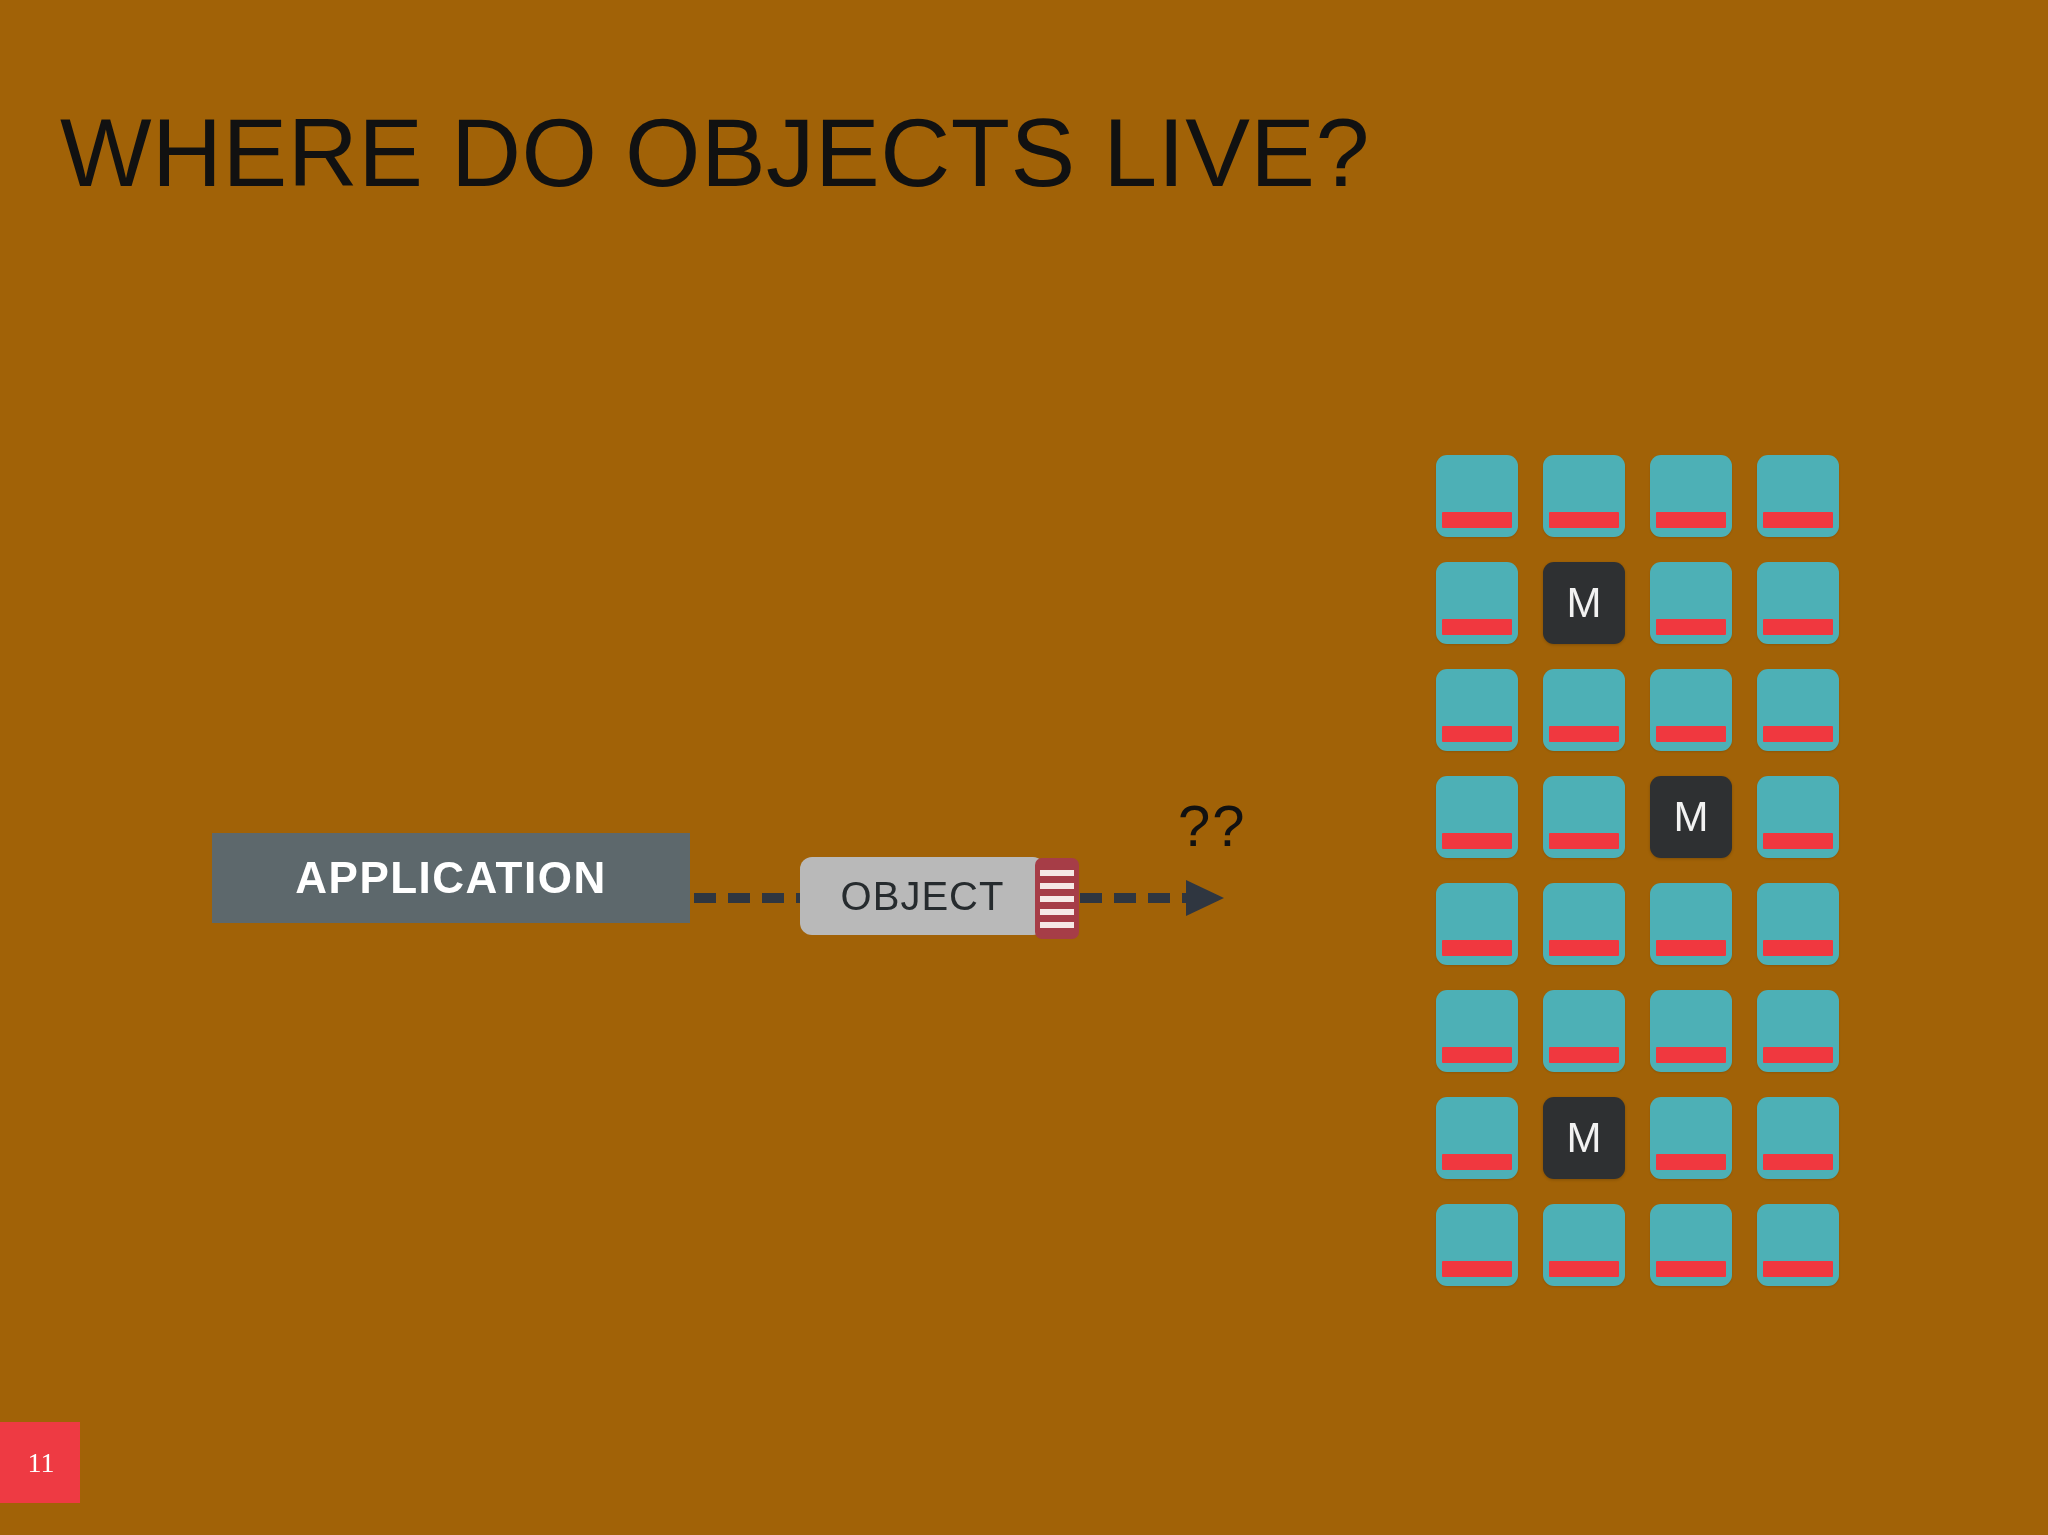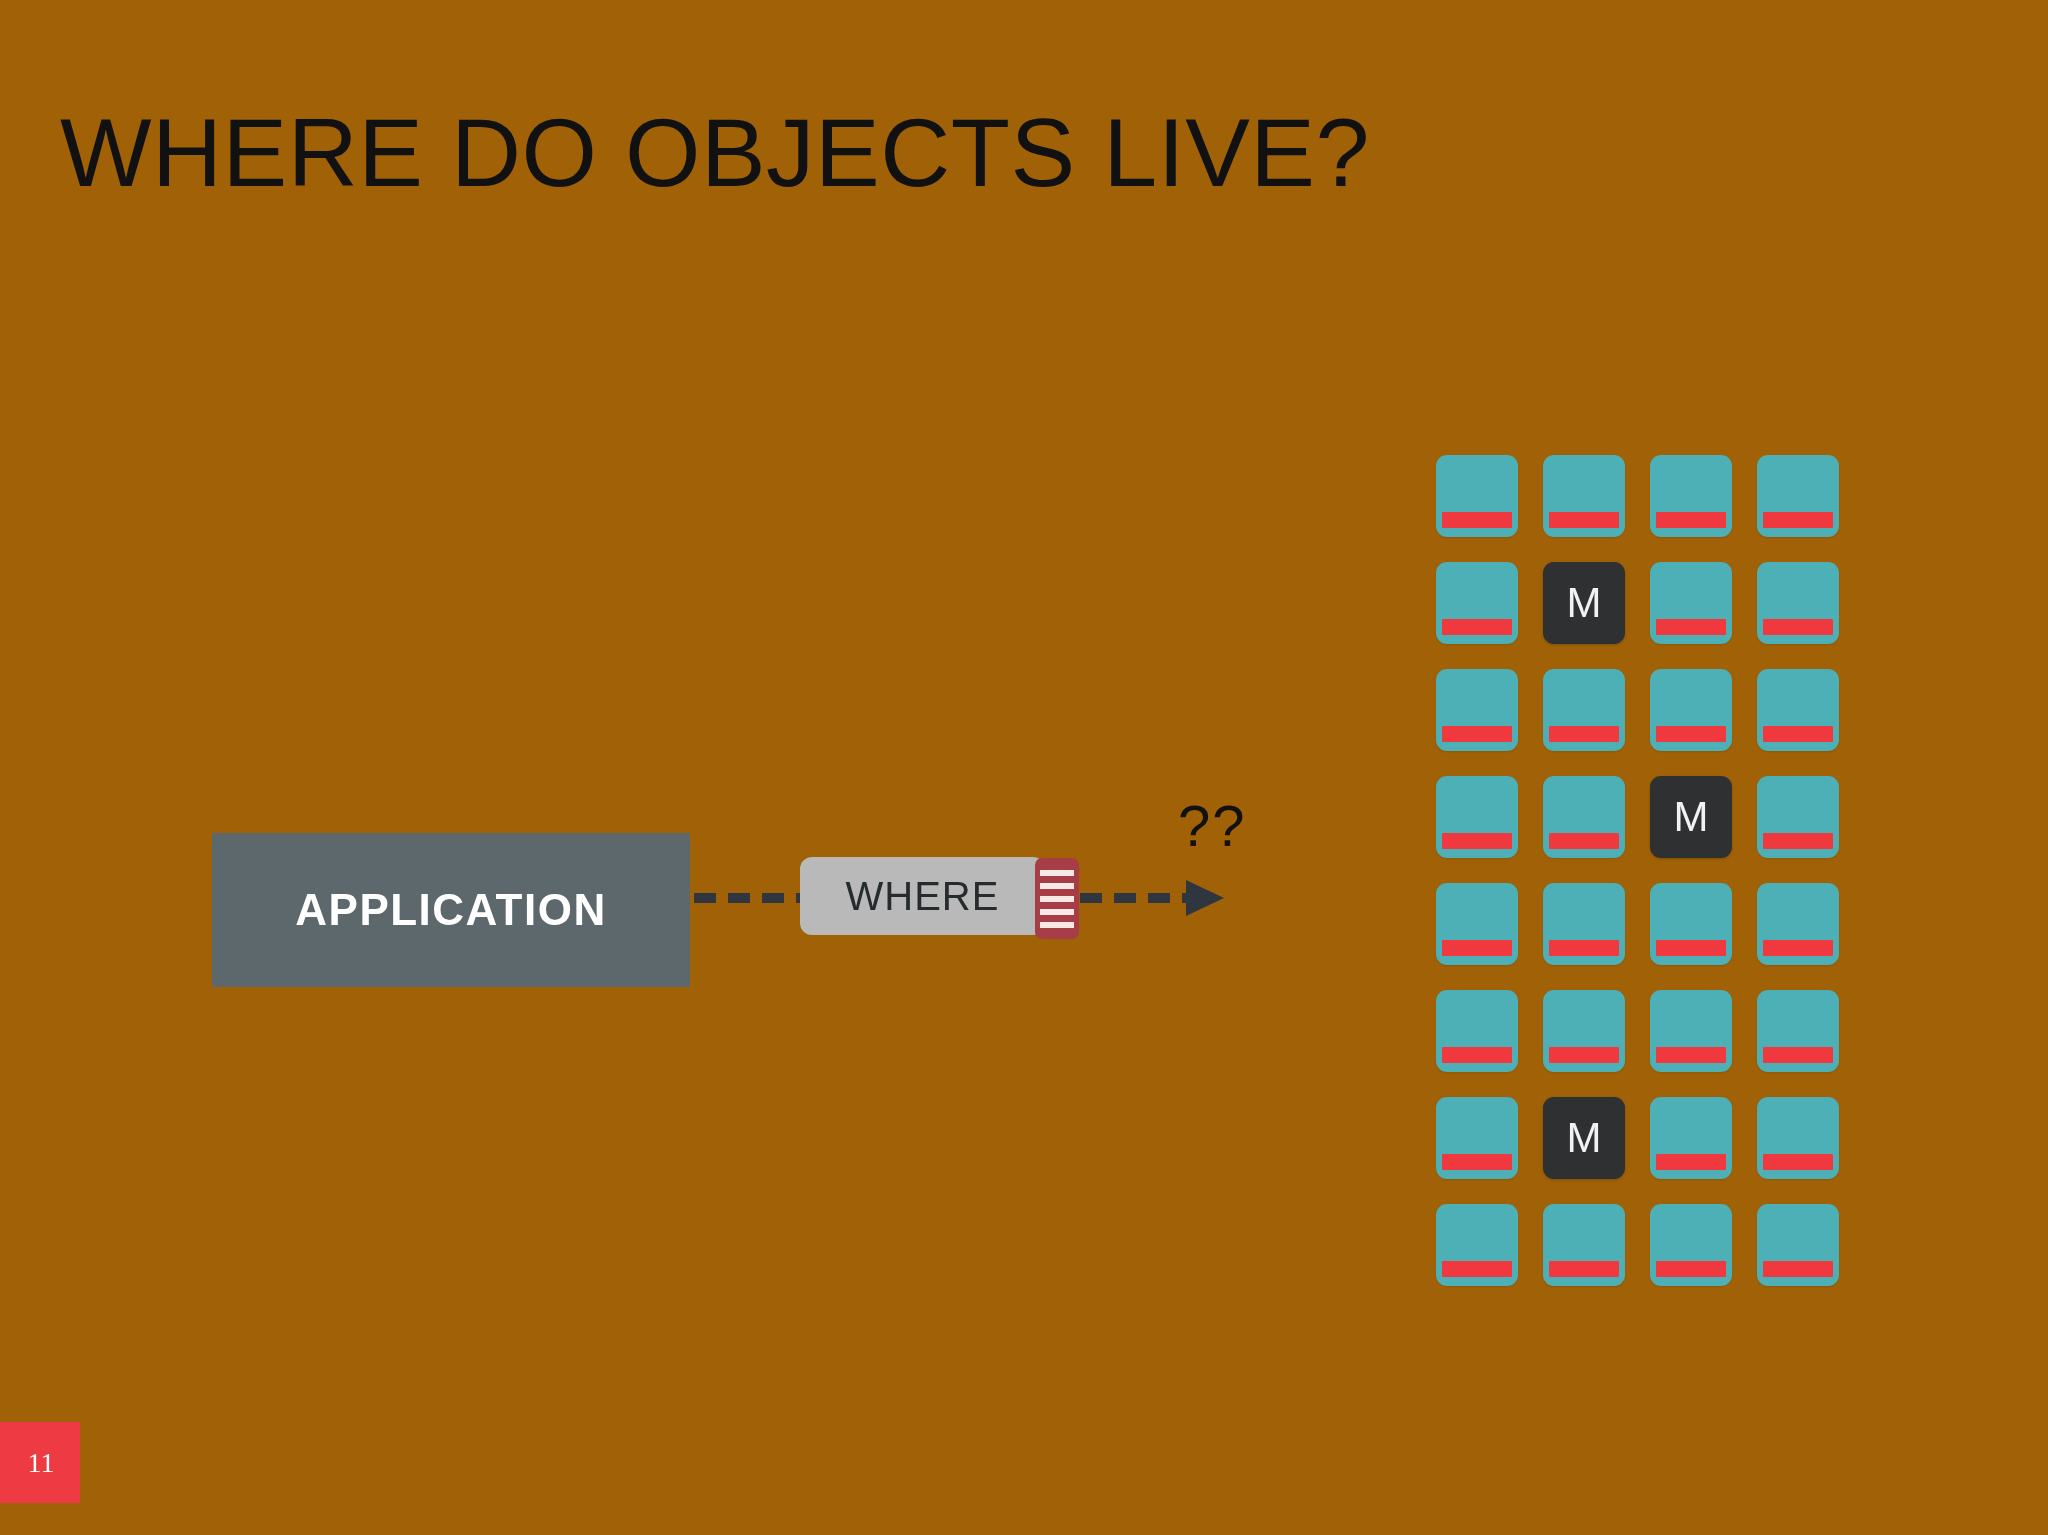--- a/index.html
+++ b/index.html
@@ -29,21 +29,21 @@
     white-space: nowrap;
     line-height: 1.1;
   }
 
   
   #application-box {
     position: absolute;
     left: 212px;
     top: 833px;
     width: 478px;
-    height: 154px;
+    height: 90px;
     background: #5d686c;
     display: flex;
     align-items: center;
     justify-content: center;
   }
   #application-label {
     color: #ffffff;
     font-family: "Liberation Sans", sans-serif;
     font-size: 44px;
     font-weight: bold;
@@ -218,21 +218,21 @@
   <div id="slide-title">WHERE DO OBJECTS LIVE?</div>
 
   <div id="application-box">
     <span id="application-label">APPLICATION</span>
   </div>
 
   <div id="dashed-line-left" class="dashed-line"></div>
 
   <div id="object-shape">
     <div id="object-body">
-      <span id="object-label">WHERE</span>
+      <span id="object-label">OBJECT</span>
     </div>
     <div id="object-connector">
       <span class="connector-stripe"></span>
       <span class="connector-stripe"></span>
       <span class="connector-stripe"></span>
       <span class="connector-stripe"></span>
       <span class="connector-stripe"></span>
     </div>
   </div>
 

